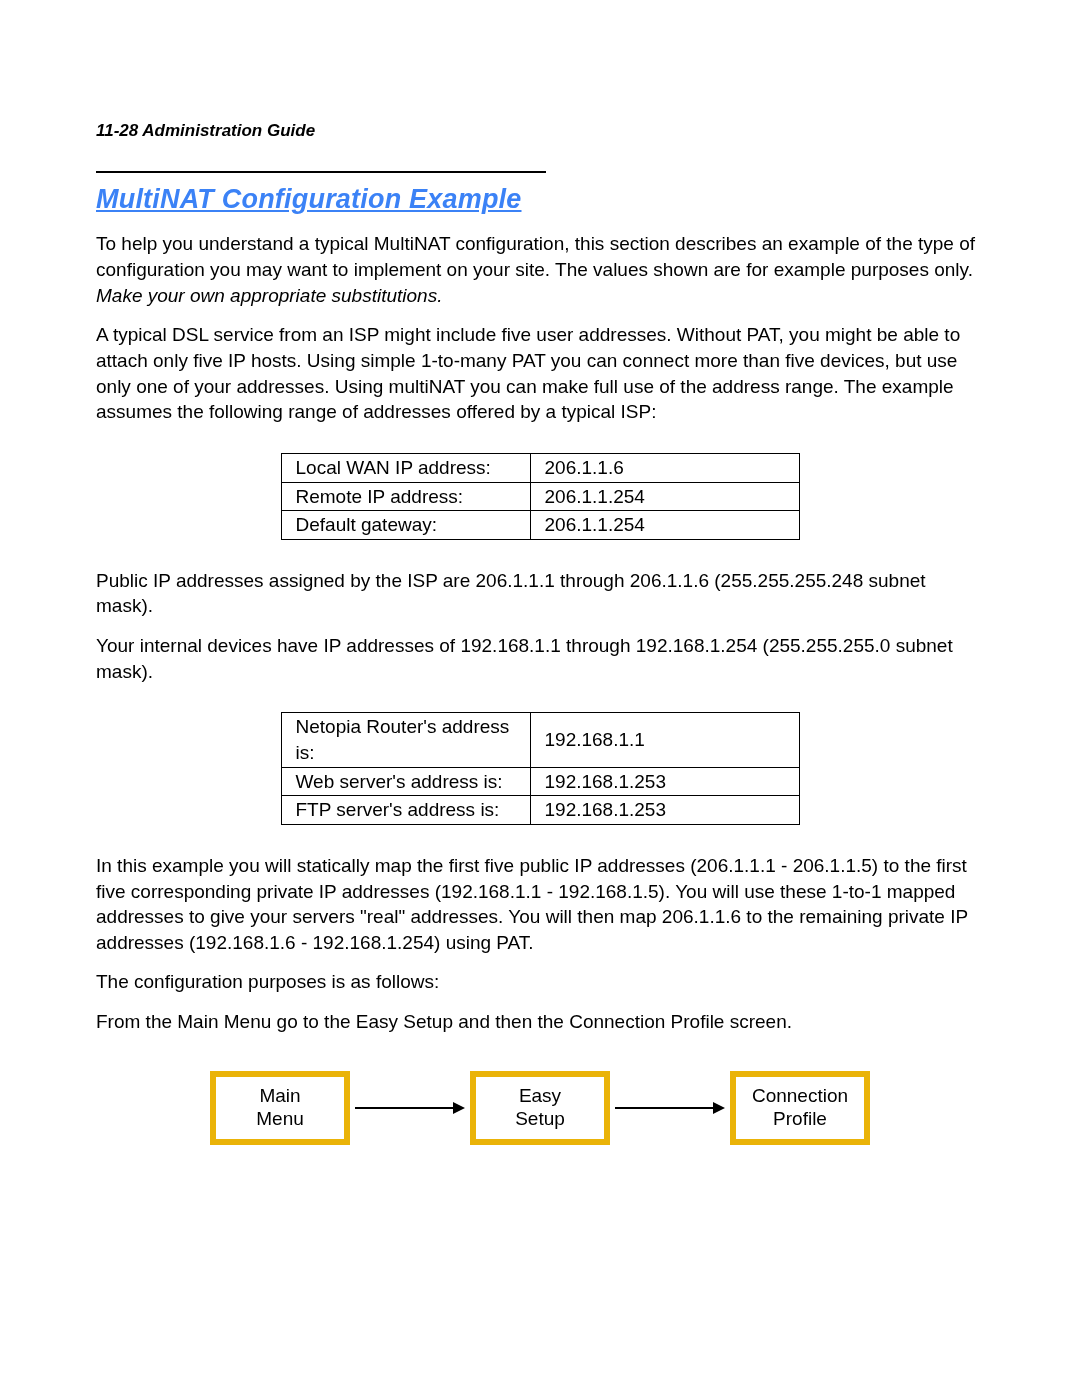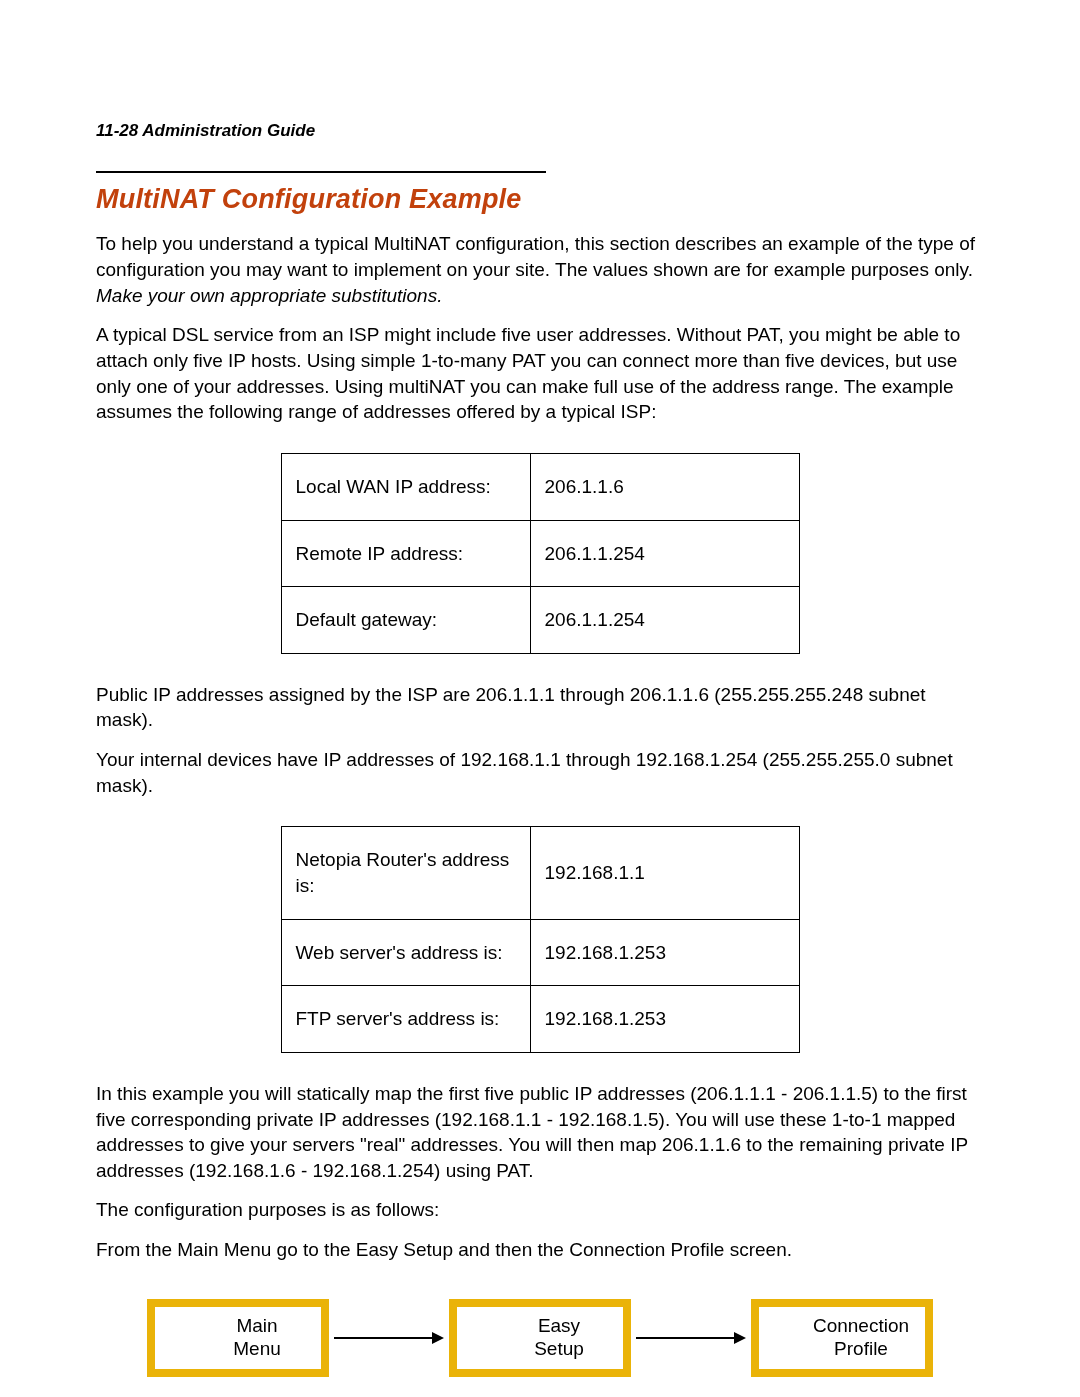--- a/index.html
+++ b/index.html
@@ -22,58 +22,58 @@
     font-style: italic;
     font-size: 17px;
     margin-bottom: 28px;
   }
   .rule {
     border-top: 2px solid #000;
     width: 450px;
     margin-bottom: 8px;
   }
   .section-title {
-    color: #c2410c;
+    color: #3b82f6;
     font-style: italic;
     font-weight: bold;
     font-size: 27px;
     margin-bottom: 14px;
     letter-spacing: 0.2px;
+    text-decoration: underline;
   }
   p { margin: 12px 0 14px 0; }
   .ital { font-style: italic; }
   table.data {
     border-collapse: collapse;
     margin: 28px auto 28px auto;
     font-size: 19px;
   }
   table.data td {
     border: 1px solid #000;
-    padding: 20px 14px;
+    padding: 1px 14px;
   }
   table.data td.label { width: 220px; }
   table.data td.value { width: 240px; }
   .flow {
     display: flex;
     justify-content: center;
     align-items: center;
     margin-top: 36px;
   }
   .flow-box {
-    border: 8px solid #eab308;
+    border: 6px solid #eab308;
     width: 128px;
     height: 62px;
     display: flex;
     align-items: center;
     justify-content: center;
     text-align: center;
     font-size: 19px;
     line-height: 1.2;
     white-space: pre-line;
-    padding-left: 38px;
   }
   .flow-arrow {
     width: 120px;
     display: flex;
     align-items: center;
     justify-content: center;
   }
   .flow-arrow svg { display: block; }
 </style>
 </head>

